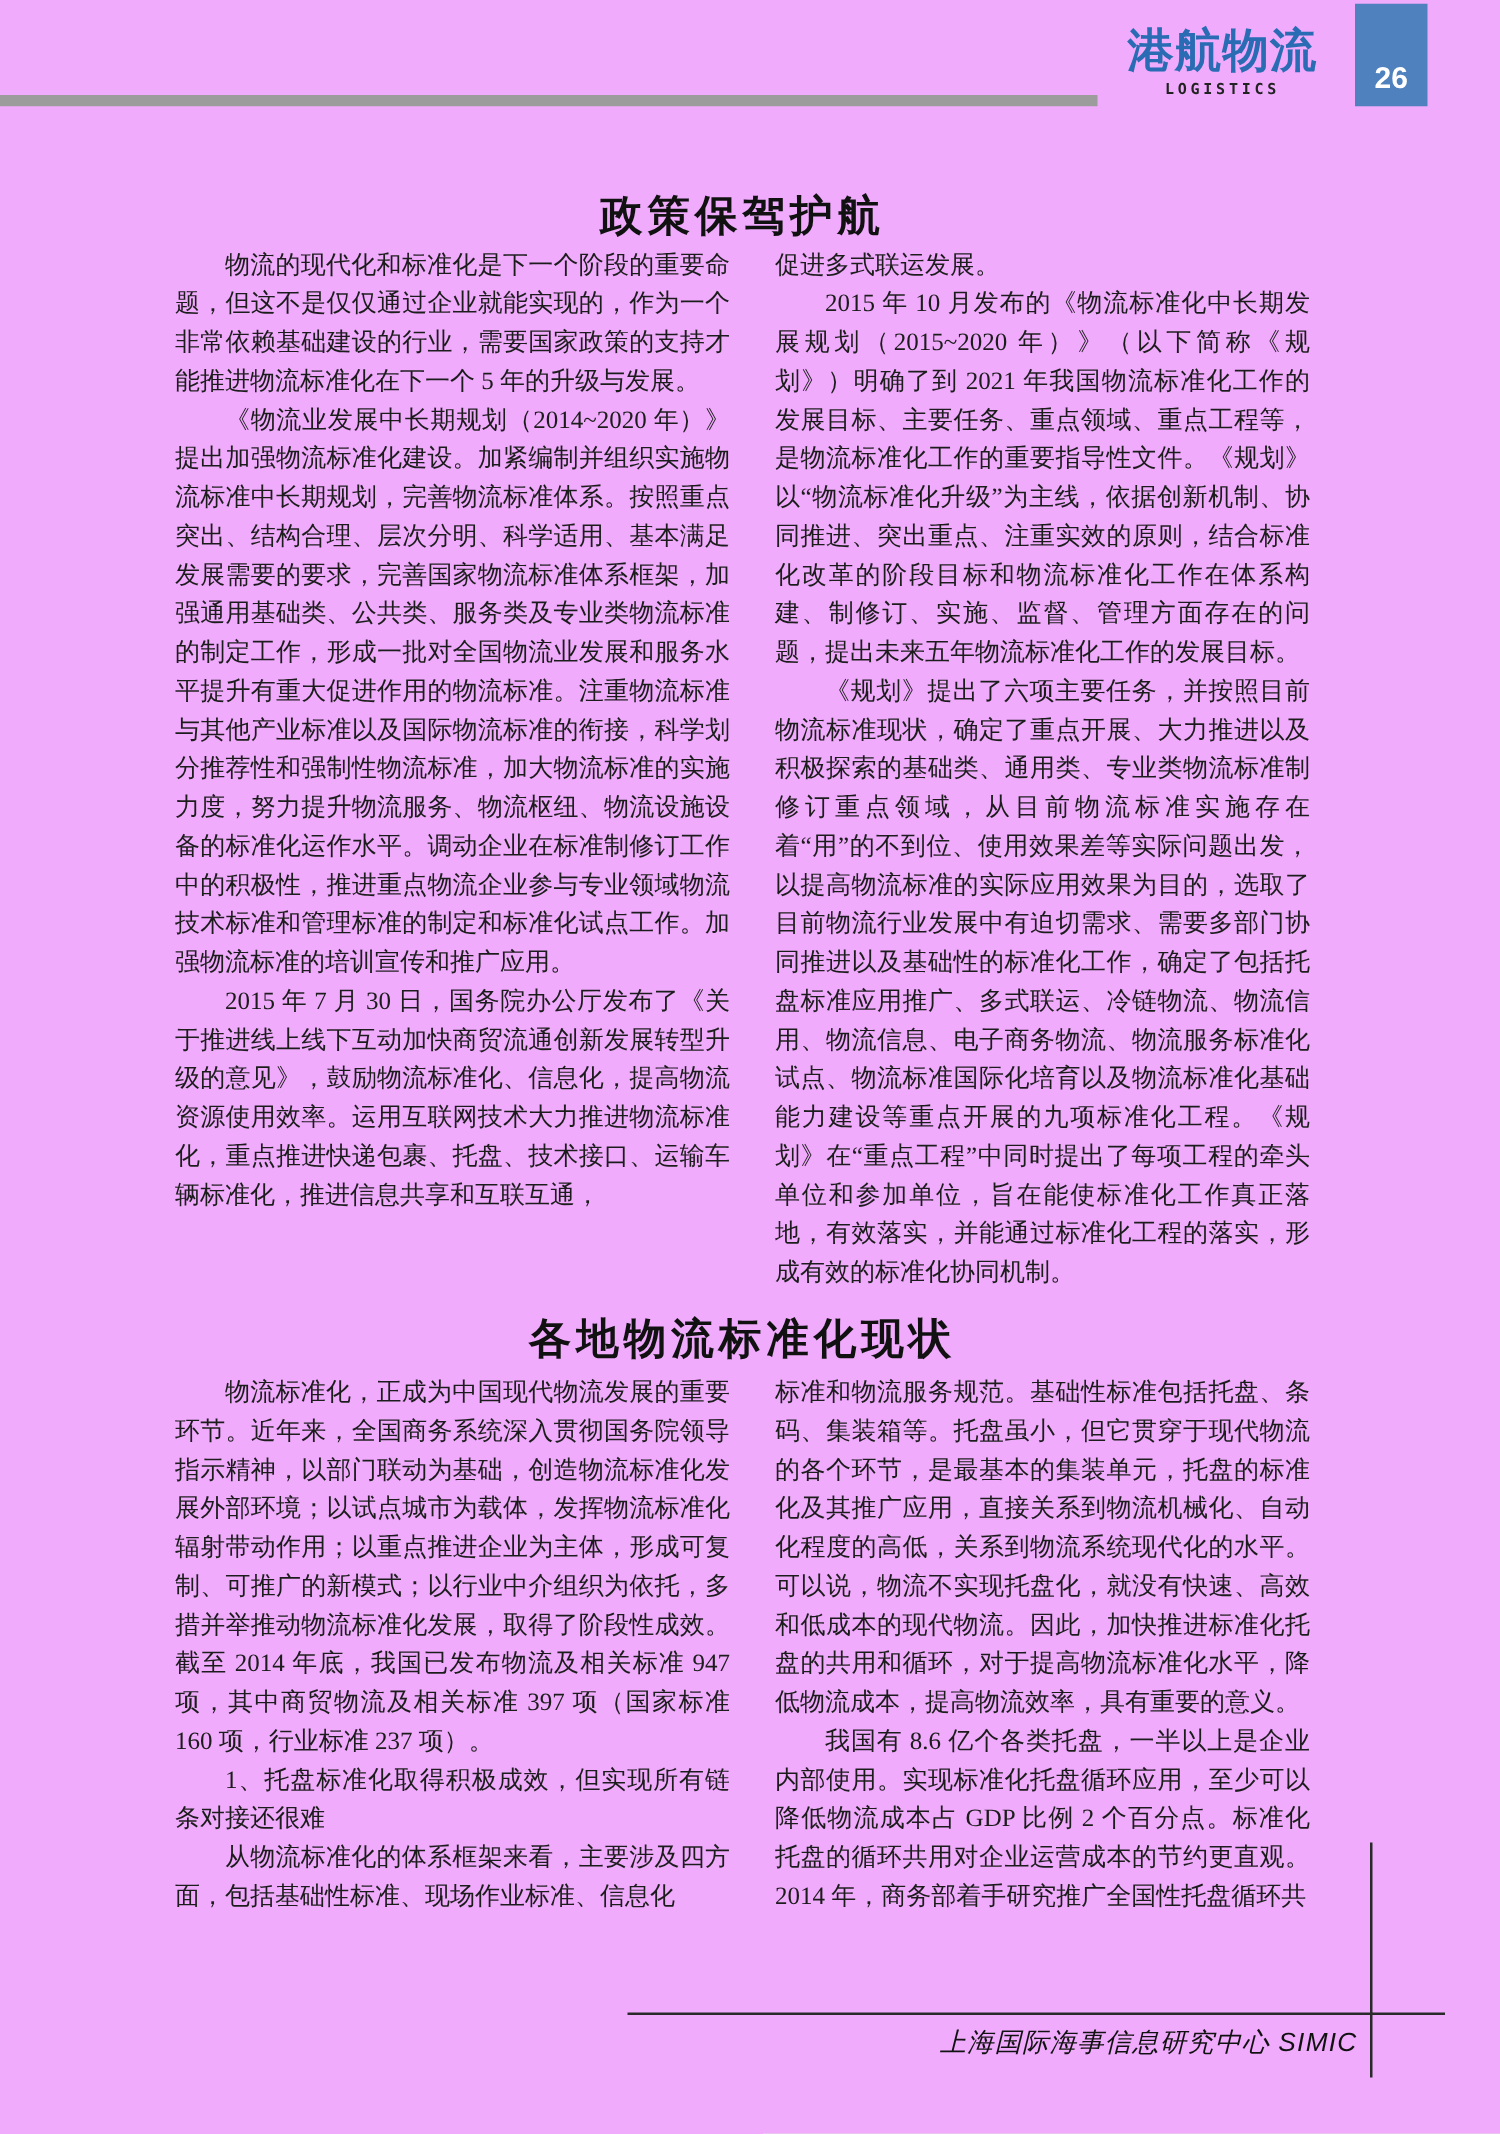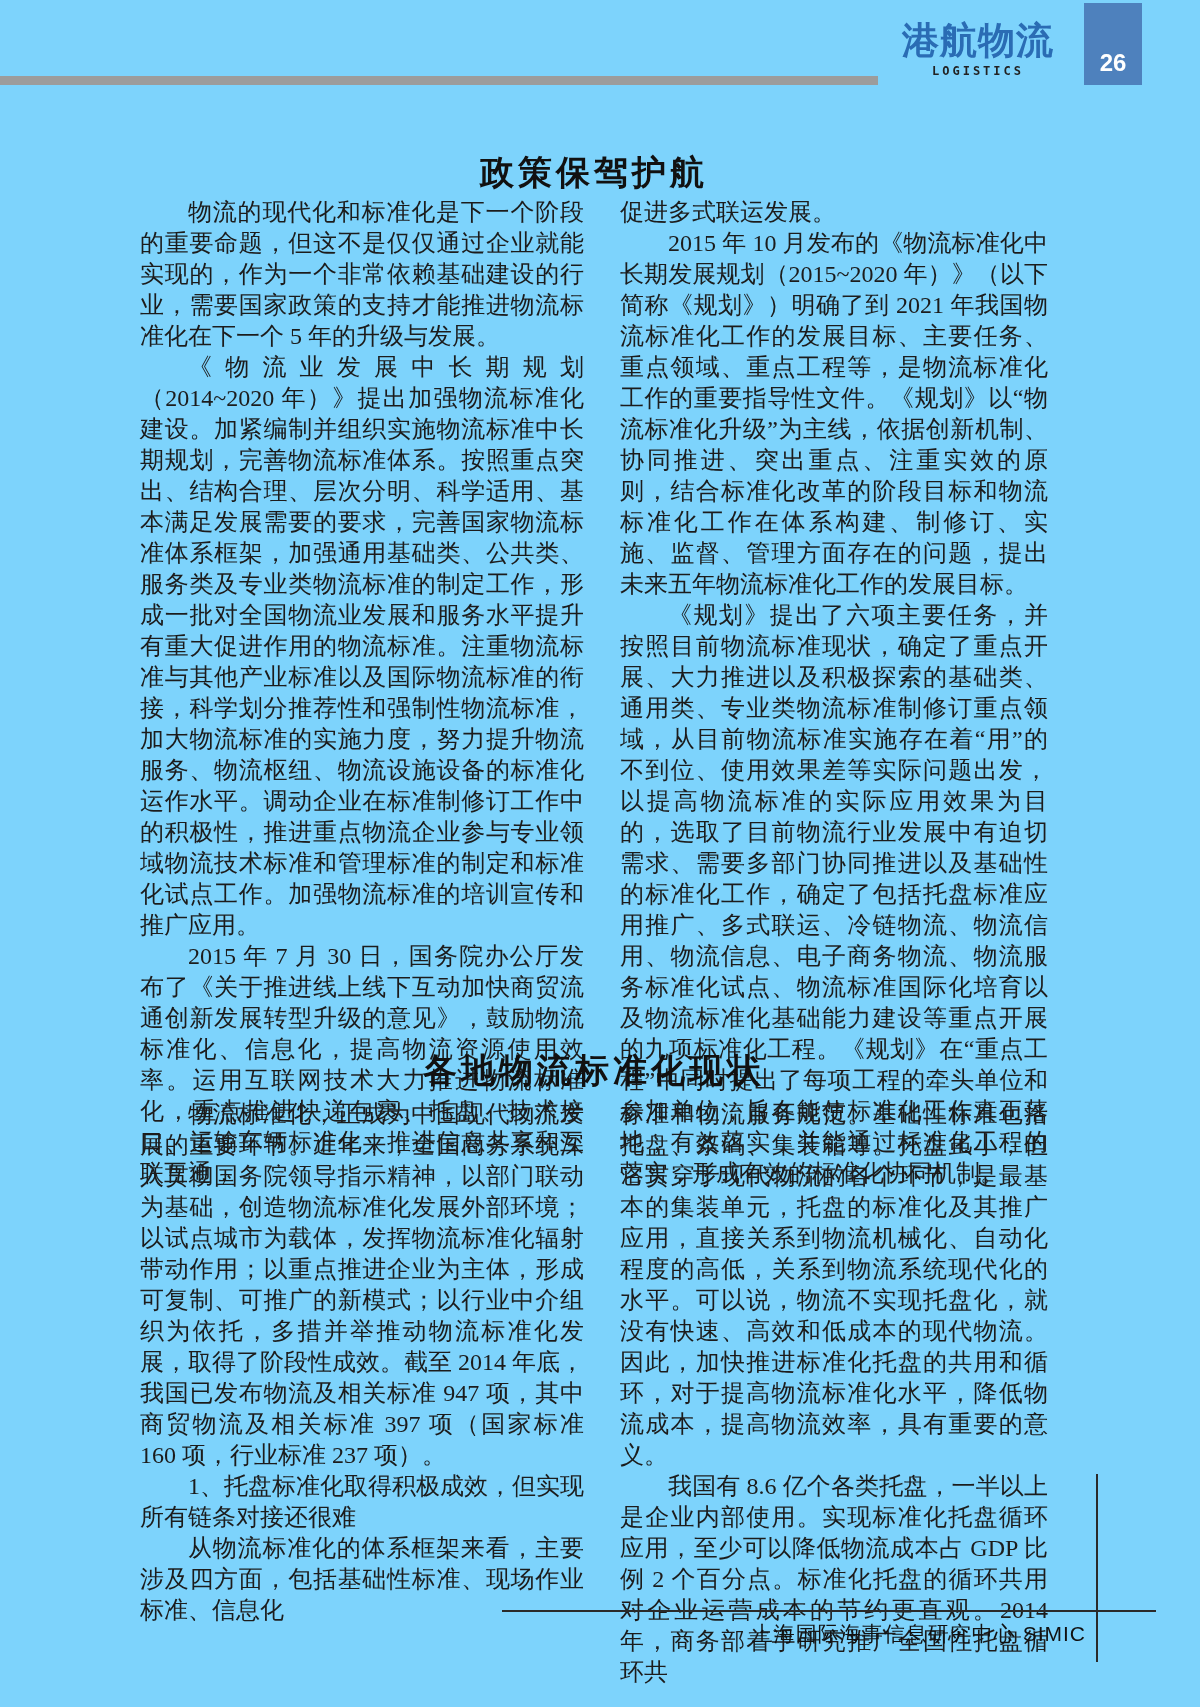--- a/index.html
+++ b/index.html
@@ -6,21 +6,21 @@
     --brand-blue:#2a6cb4;
     --box-blue:#4e81bd;
     --bar-gray:#9c9c9c;
     --ink:#1c1c1c;
     --line-ink:#2a2a2a;
   }
   html,body{margin:0;padding:0;background:#e8e8e8;}
   .page{
     position:relative;
     width:1200px;height:1707px;
-    background:#7dd3fc;
+    background:#f0abfc;
     overflow:hidden;
     font-family:"Liberation Serif","DejaVu Serif",serif;
     color:var(--ink);
   }
   
   .gray-bar{
     position:absolute;left:0;top:76px;width:878px;height:9px;
     background:var(--bar-gray);
   }
   .brand{
@@ -54,21 +54,21 @@
     text-align:center;
     font-family:"Liberation Serif","DejaVu Serif",serif;
     font-size:34px;font-weight:bold;letter-spacing:4px;
     color:#111;
   }
   .s1-title{top:150px;}
   .s2-title{top:1048px;font-family:Liberation Serif, serif;}
   
   .col{
     position:absolute;
-    font-size:24px;line-height:31px;
+    font-size:20px;line-height:31px;
     text-align:justify;
     color:var(--ink);
   }
   .col p{margin:0;}
   .col p.indent{text-indent:2em;}
   .s1-left {left:140px;top:197px;width:444px;}
   .s1-right{left:620px;top:197px;width:428px;}
   .s2-left {left:140px;top:1099px;width:444px;}
   .s2-right{left:620px;top:1099px;width:428px;}
   
@@ -79,20 +79,21 @@
   .footer-vline{
     position:absolute;left:1096px;top:1474px;width:2px;height:188px;
     background:var(--line-ink);
   }
   .footer-text{
     position:absolute;left:502px;top:1620px;width:584px;
     text-align:right;
     font-family:"Liberation Sans","DejaVu Sans",sans-serif;
     font-size:21px;color:#111;letter-spacing:1px;
     white-space:nowrap;
+    font-style:italic;
   }
 </style>
 </head>
 <body>
 
 <div class="page">
 
   <div class="gray-bar"></div>
   <div class="brand">港航物流</div>
   <div class="brand-sub">LOGISTICS</div>

